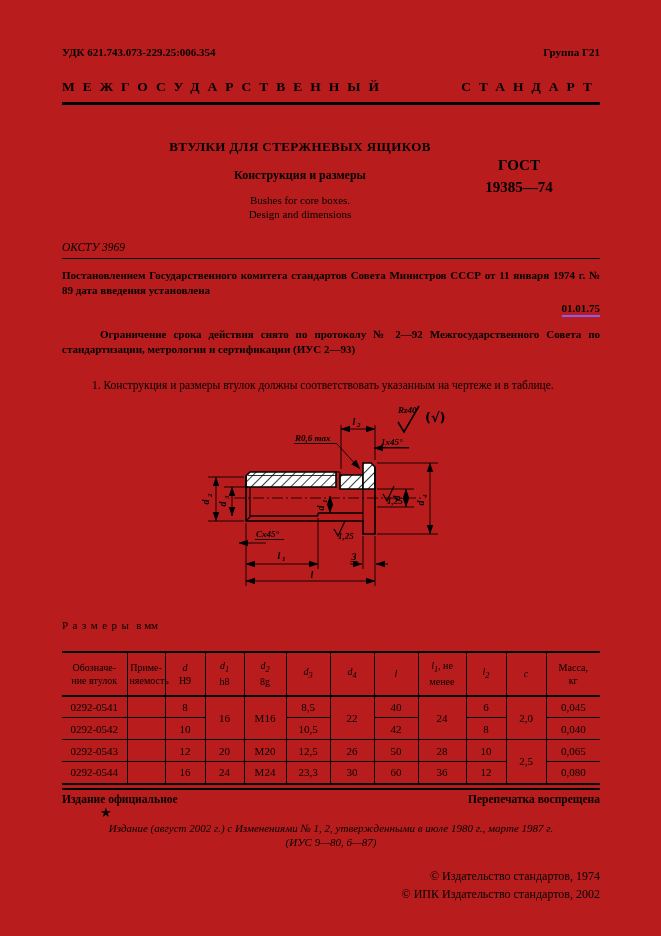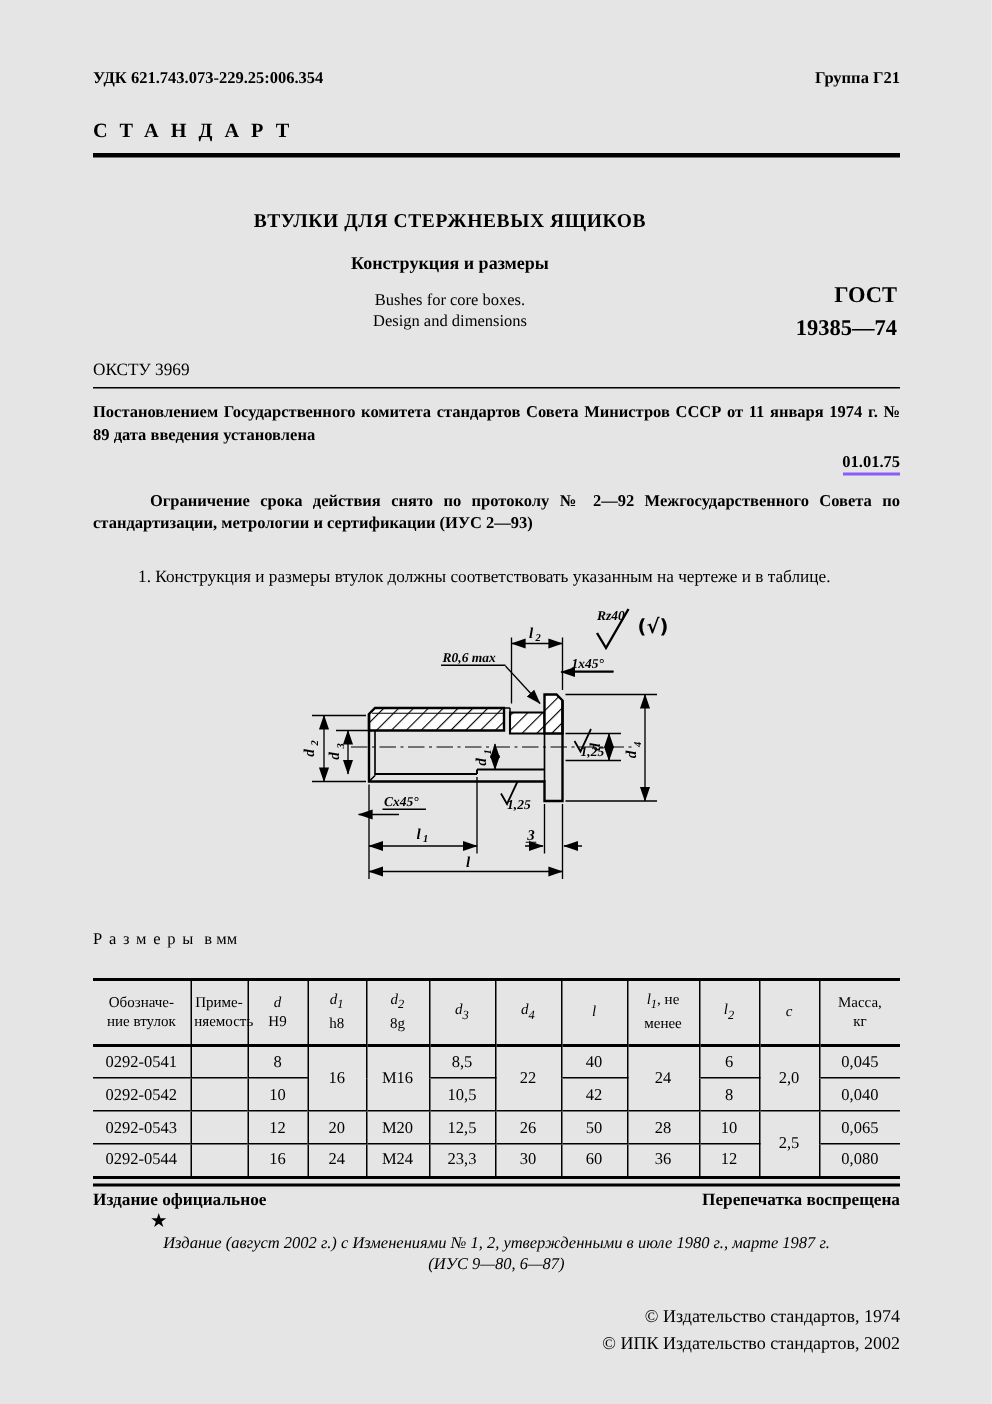--- a/index.html
+++ b/index.html
@@ -1,40 +1,40 @@
 <!DOCTYPE html>
 <html><head>
 <meta charset="utf-8">
 <style>
   * { box-sizing: border-box; }
   html,body { margin:0; padding:0; background:#fff; }
   .page {
     position:relative; width:661px; height:936px; margin:0 auto;
-    background:#e5e5e5; outline:1px solid #cfcfcf; overflow:hidden;
+    background:#b91c1c; outline:1px solid #cfcfcf; overflow:hidden;
     padding:46px 61px 0 62px;
     font-family:"Liberation Serif","DejaVu Serif",serif; color:#000;
   }
   
   .udk-row { display:flex; justify-content:space-between; font-weight:bold; font-size:11px; }
   .std-name {
     margin-top:21px; font-weight:bold; font-size:13.5px; white-space:nowrap;
     display:flex; justify-content:space-between; letter-spacing:8px;
   }
   .rule-thick { height:3px; background:#000; margin-top:7px; }
   .rule-thin  { height:1px; background:#000; margin-top:5px; }
   
   .title-block { position:relative; height:112px; margin-top:22px; }
   .title-center { position:absolute; left:0; top:12px; width:476px; text-align:center; }
   .doc-title { font-weight:bold; font-size:13px; letter-spacing:.4px; }
   .doc-subtitle { font-weight:bold; font-size:12px; margin-top:13px; }
   .doc-en { font-size:11px; margin-top:11px; line-height:1.25; }
-  .gost-block { position:absolute; right:2px; top:28px; width:126px; text-align:right;
-                font-weight:bold; font-size:15px; line-height:1.45;margin-top:32px; }
-  
-  .okstu { font-size:11.5px; margin-top:2px; }
+  .gost-block { position:absolute; right:18px; top:28px; width:126px; text-align:center;
+                font-weight:bold; font-size:15px; line-height:1.45; }
+  
+  .okstu { font-size:11.5px; margin-top:2px;font-style:italic; }
   .decree { margin-top:9px; font-weight:bold; font-size:11px; line-height:1.4; text-align:justify; }
   .eff-date { text-align:right; font-weight:bold; font-size:11px; margin-top:3px; }
   .eff-date span { border-bottom:2px solid #8b5cf6; padding-bottom:1px; }
   .limitation { margin-top:13px; font-weight:bold; font-size:11px; line-height:1.4;
                 text-align:justify; text-indent:38px; }
   .item1 { margin-top:21px; font-size:11.5px; text-indent:30px; }
   
   .drawing-wrap { margin:10px 0 0 116px; }
   .dl  { font:italic bold 10px "Liberation Serif","DejaVu Serif",serif; }
   .dls { font:italic bold 7px  "Liberation Serif","DejaVu Serif",serif; }
@@ -62,20 +62,21 @@
 <body>
 
 <div class="page">
 
   <div class="udk-row">
     <span>УДК 621.743.073-229.25:006.354</span>
     <span>Группа Г21</span>
   </div>
 
   <div class="std-name">
+    <span>МЕЖГОСУДАРСТВЕННЫЙ</span>
     <span>СТАНДАРТ</span>
   </div>
   <div class="rule-thick"></div>
 
   <div class="title-block">
     <div class="title-center">
       <div class="doc-title">ВТУЛКИ ДЛЯ СТЕРЖНЕВЫХ ЯЩИКОВ</div>
       <div class="doc-subtitle">Конструкция и размеры</div>
       <div class="doc-en">
         <div>Bushes for core boxes.</div>

